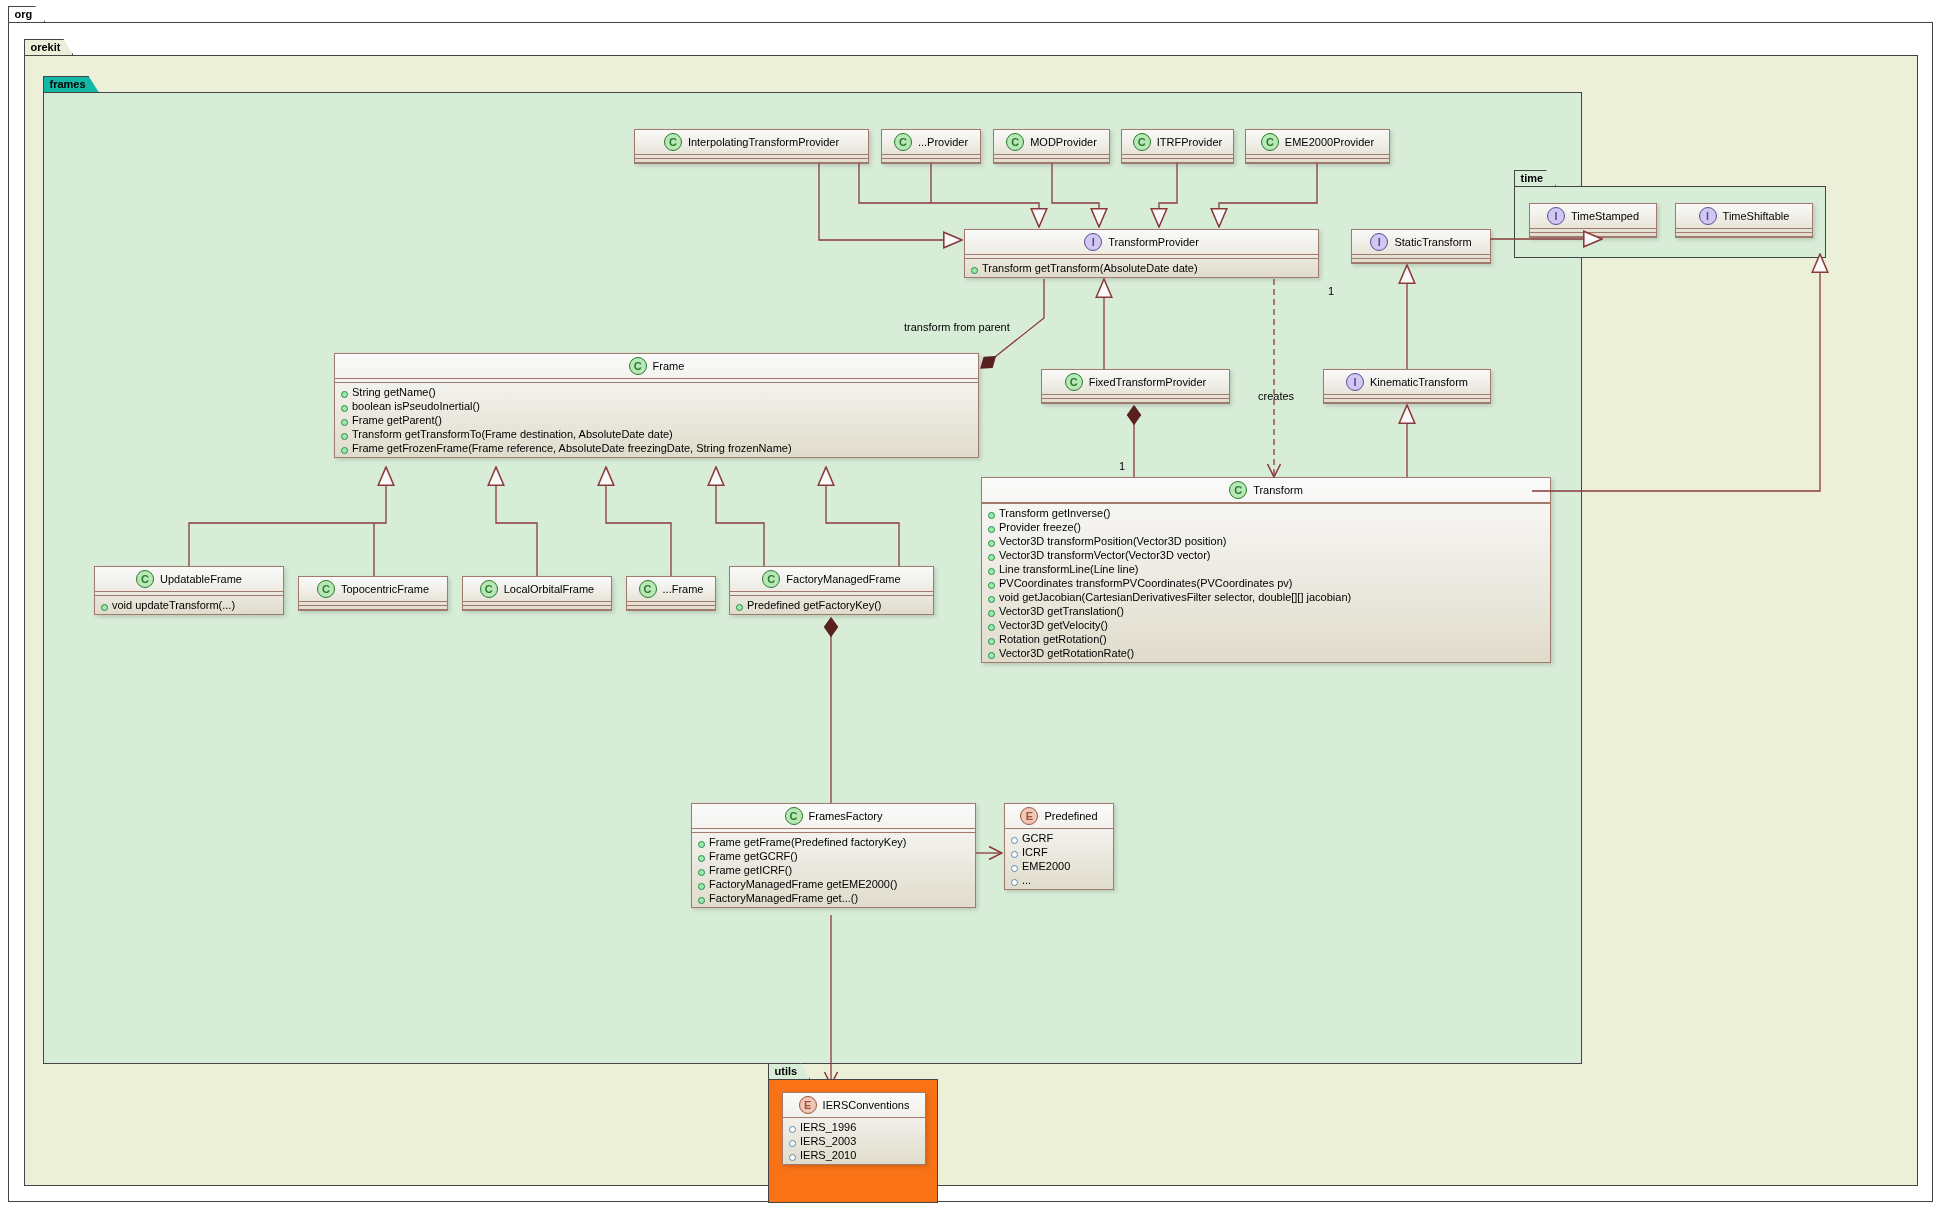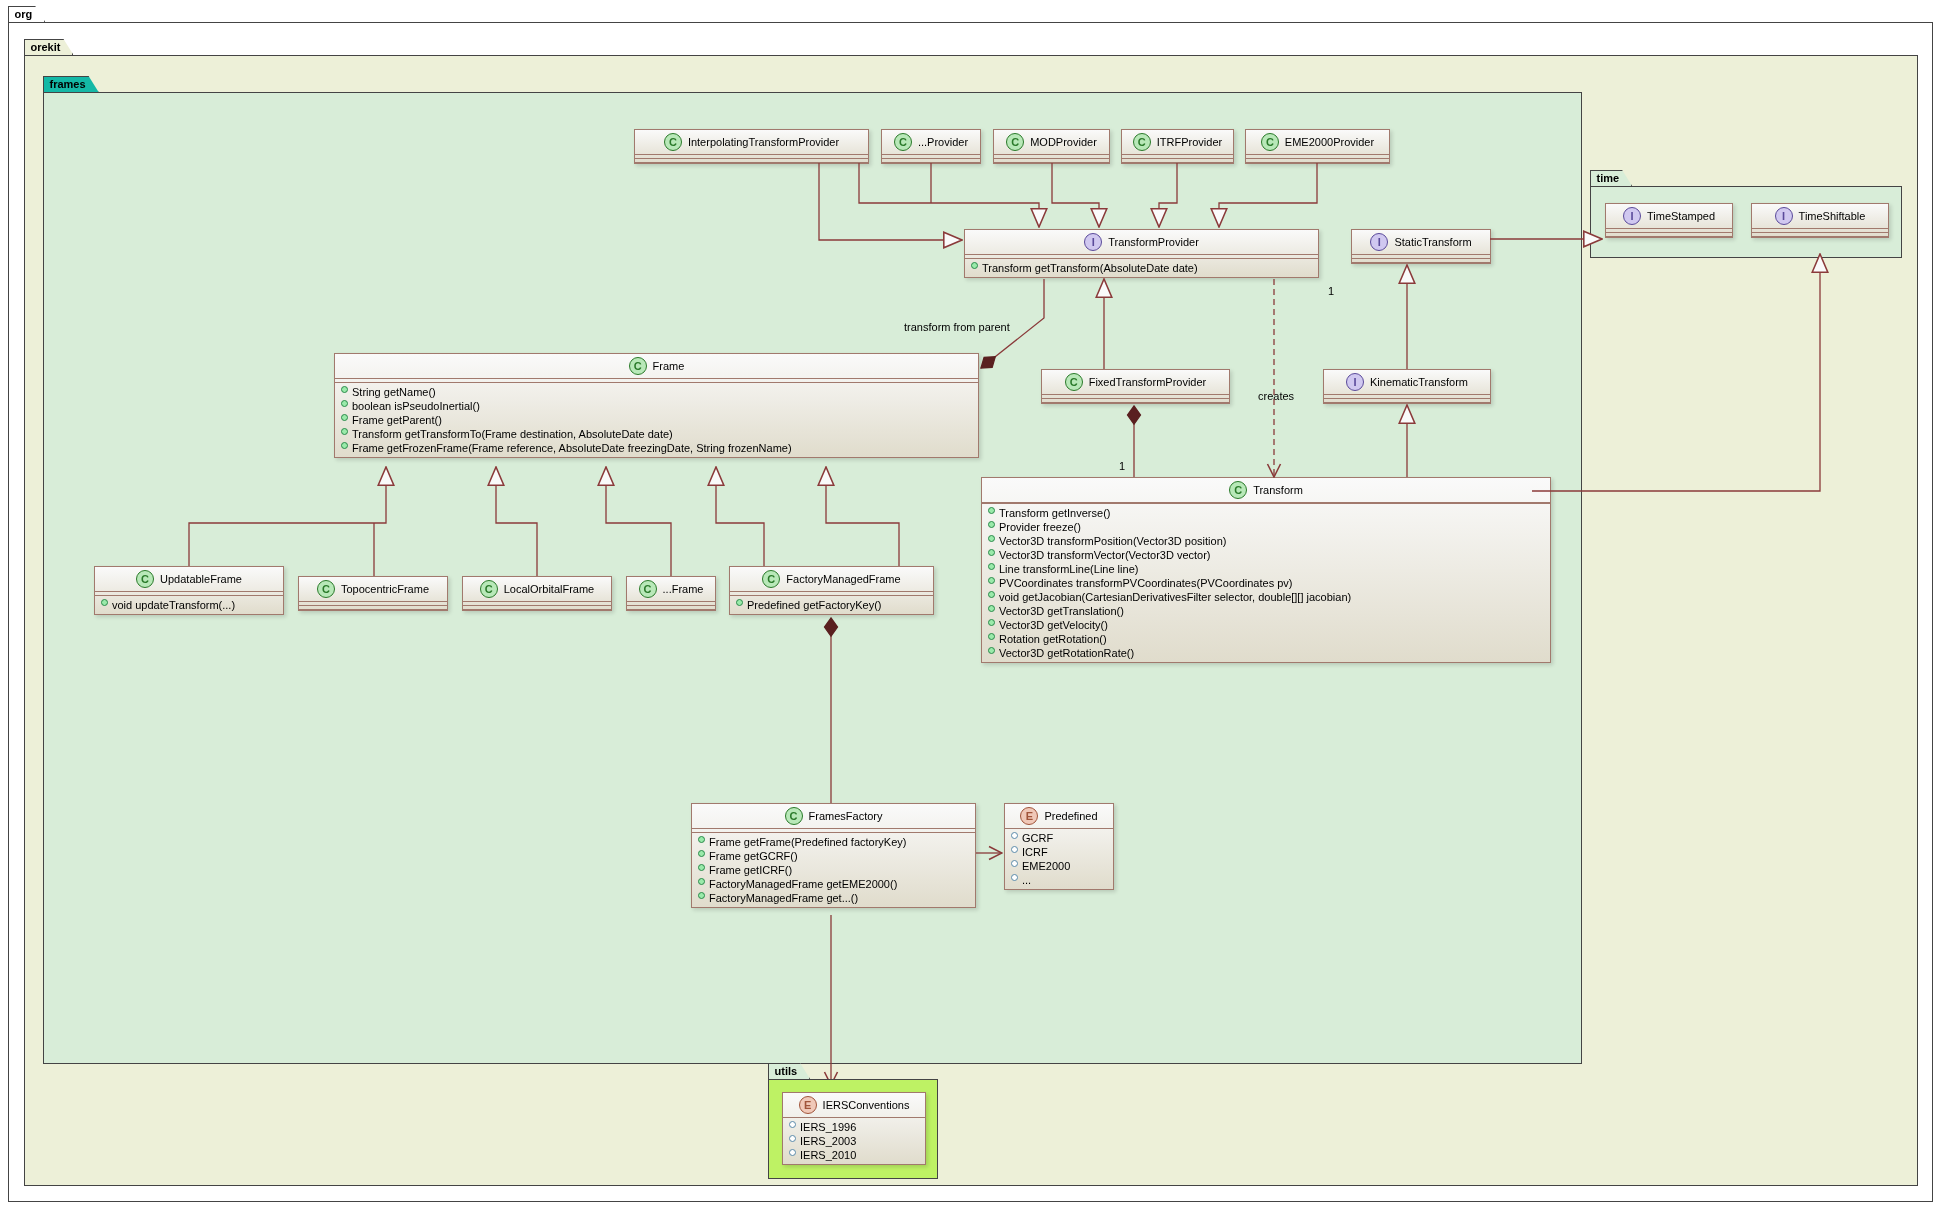--- a/index.html
+++ b/index.html
@@ -5,29 +5,29 @@
 *{box-sizing:border-box;margin:0;padding:0}
 body{background:#fff;font-family:sans-serif;font-size:11px;position:relative;width:1941px;height:1211px}
 .pkg{position:absolute;border:1.5px solid #444}
 .pkg-tab{position:absolute;top:-17px;left:-1.5px;border:1.5px solid #444;border-bottom:none;padding:1px 12px 2px 6px;font-weight:bold;clip-path:polygon(0 0,calc(100% - 10px) 0,100% 100%,0 100%)}
 .pkg-org{left:8px;top:22px;width:1925px;height:1180px;background:#fff}
 .pkg-org .pkg-tab{background:#fff}
 .pkg-orekit{left:15px;top:32px;width:1894px;height:1131px;background:#edf0d8}
 .pkg-orekit .pkg-tab{background:#edf0d8}
 .pkg-frames{left:18px;top:36px;width:1539px;height:972px;background:#d8edd8}
 .pkg-frames>.pkg-tab{background:#14b8a6}
-.pkg-time{left:1565px;top:130px;width:312px;height:72px;background:#d8edd8}
+.pkg-time{left:1489px;top:130px;width:312px;height:72px;background:#d8edd8}
 .pkg-time>.pkg-tab{background:#d8edd8}
-.pkg-utils{left:743px;top:1023px;width:170px;height:100px;background:#bef264}
+.pkg-utils{left:743px;top:1023px;width:170px;height:124px;background:#f97316}
 .pkg-utils>.pkg-tab{background:#d8edd8}
 .uml{position:absolute;border:1.5px solid #a1796d;background:linear-gradient(to bottom,#fafafa,#e0dccc);box-shadow:2px 2px 4px rgba(0,0,0,0.15)}
 .uml-head{display:flex;align-items:center;justify-content:center;gap:6px;padding:3px 8px;border-bottom:1.5px solid #a1796d}
 .uml-sep{height:4px;border-bottom:1.5px solid #a1796d}
 .uml-body{padding:2px 6px}
-.uml-body div{display:flex;align-items:flex-start;gap:4px;padding:1px 0;white-space:nowrap}
+.uml-body div{display:flex;align-items:flex-end;gap:4px;padding:1px 0;white-space:nowrap}
 .stereo{width:18px;height:18px;border-radius:50%;display:inline-flex;align-items:center;justify-content:center;font-weight:bold;font-size:11px}
 .s-c{background:#b8e8b8;border:1.5px solid #2a7a2a;color:#2a7a2a}
 .s-i{background:#d0c8f0;border:1.5px solid #5a4a9a;color:#5a4a9a}
 .s-e{background:#f0c8b8;border:1.5px solid #a0543a;color:#a0543a}
 .vis-pub{width:7px;height:7px;border-radius:50%;border:1.5px solid #2a8a4a;background:#9aeaaa;flex-shrink:0}
 .vis-open{width:7px;height:7px;border-radius:50%;border:1.5px solid #5a8aaa;background:#fff;flex-shrink:0}
 .italic{}
 svg.conn{position:absolute;top:0;left:0;pointer-events:none;overflow:visible}
 .label{position:absolute;font-size:11px}
 </style>

